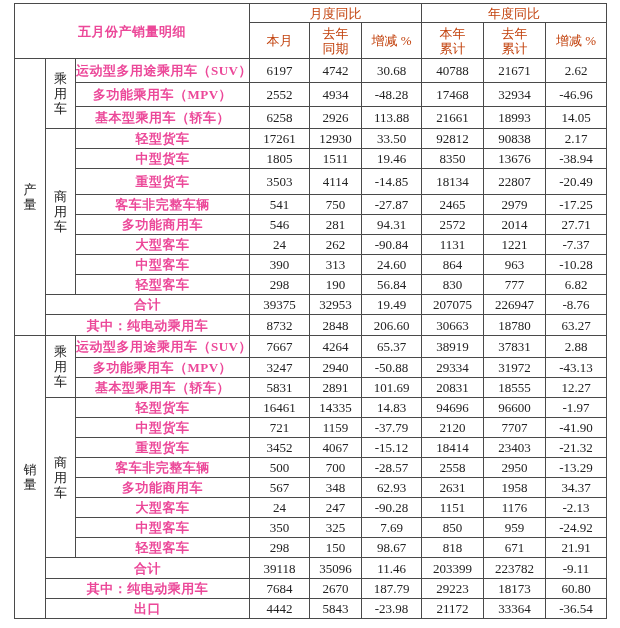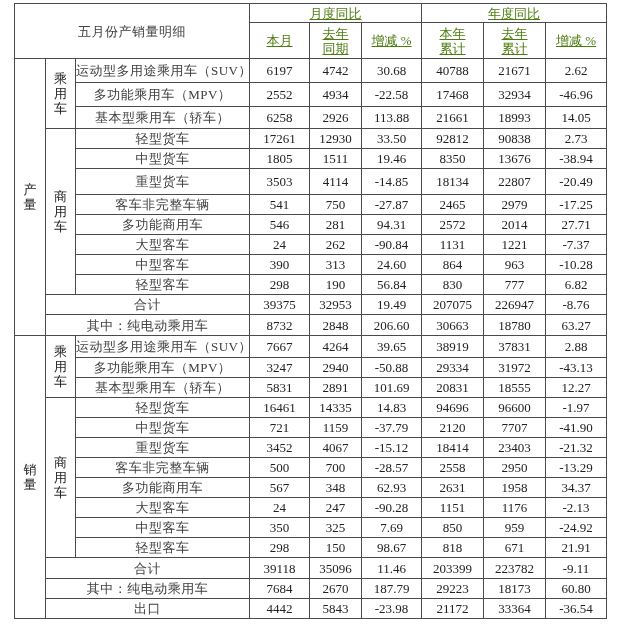--- a/index.html
+++ b/index.html
@@ -7,25 +7,25 @@
          font-family: "Liberation Serif", "DejaVu Serif", serif; color: #222; }
   table.grid {
     position: absolute; left: 14px; top: 3px;
     border-collapse: collapse; table-layout: fixed;
     width: 592px;
   }
   table.grid td {
     border: 1px solid #4a4a4a; text-align: center; vertical-align: middle;
     padding: 0; font-size: 13px; line-height: 15px; overflow: hidden; white-space: nowrap;
   }
-  td.hdr { font-size: 13px; color: #4d7c0f; text-decoration: underline; }
+  td.hdr { font-size: 13px; color: #c2410c; }
   td.hdr2 { white-space: normal; line-height: 17px; }
   td.vert { white-space: normal; line-height: 19px; font-size: 14px; }
   td.vert span { display: block; }
-  td.lbl { font-size: 14px; color: #404040; letter-spacing: 0.5px; }
+  td.lbl { font-size: 14px; color: #ec4899; letter-spacing: 0.5px; font-weight: bold; }
   td.num { font-family: "Liberation Serif", "DejaVu Serif", serif; font-size: 13px; }
   tr.h1 td { height: 18px; }
   tr.h2 td { height: 35px; }
   tr.r24 td { height: 23px; }
   tr.r22 td { height: 20px; }
   tr.r20 td { height: 19px; }
   tr.r25 td { height: 25px; }
   tr.r21 td { height: 21px; }
   .footnote { position: absolute; left: 60px; top: 622px; font-size: 10px; color: #999; white-space: nowrap; }
 </style>
@@ -73,21 +73,21 @@
         <td class="num">4742</td>
         <td class="num">30.68</td>
         <td class="num">40788</td>
         <td class="num">21671</td>
         <td class="num">2.62</td>
       </tr>
       <tr class="r24">
         <td class="lbl">多功能乘用车（MPV）</td>
         <td class="num">2552</td>
         <td class="num">4934</td>
-        <td class="num">-22.58</td>
+        <td class="num">-48.28</td>
         <td class="num">17468</td>
         <td class="num">32934</td>
         <td class="num">-46.96</td>
       </tr>
       <tr class="r21">
         <td class="lbl">基本型乘用车（轿车）</td>
         <td class="num">6258</td>
         <td class="num">2926</td>
         <td class="num">113.88</td>
         <td class="num">21661</td>
@@ -99,21 +99,21 @@
           <span>商</span>
           <span>用</span>
           <span>车</span>
         </td>
         <td class="lbl">轻型货车</td>
         <td class="num">17261</td>
         <td class="num">12930</td>
         <td class="num">33.50</td>
         <td class="num">92812</td>
         <td class="num">90838</td>
-        <td class="num">2.73</td>
+        <td class="num">2.17</td>
       </tr>
       <tr class="r20">
         <td class="lbl">中型货车</td>
         <td class="num">1805</td>
         <td class="num">1511</td>
         <td class="num">19.46</td>
         <td class="num">8350</td>
         <td class="num">13676</td>
         <td class="num">-38.94</td>
       </tr>
@@ -195,21 +195,21 @@
           <span>量</span>
         </td>
         <td class="vert" rowspan="3">
           <span>乘</span>
           <span>用</span>
           <span>车</span>
         </td>
         <td class="lbl">运动型多用途乘用车（SUV）</td>
         <td class="num">7667</td>
         <td class="num">4264</td>
-        <td class="num">39.65</td>
+        <td class="num">65.37</td>
         <td class="num">38919</td>
         <td class="num">37831</td>
         <td class="num">2.88</td>
       </tr>
       <tr class="r20">
         <td class="lbl">多功能乘用车（MPV）</td>
         <td class="num">3247</td>
         <td class="num">2940</td>
         <td class="num">-50.88</td>
         <td class="num">29334</td>

